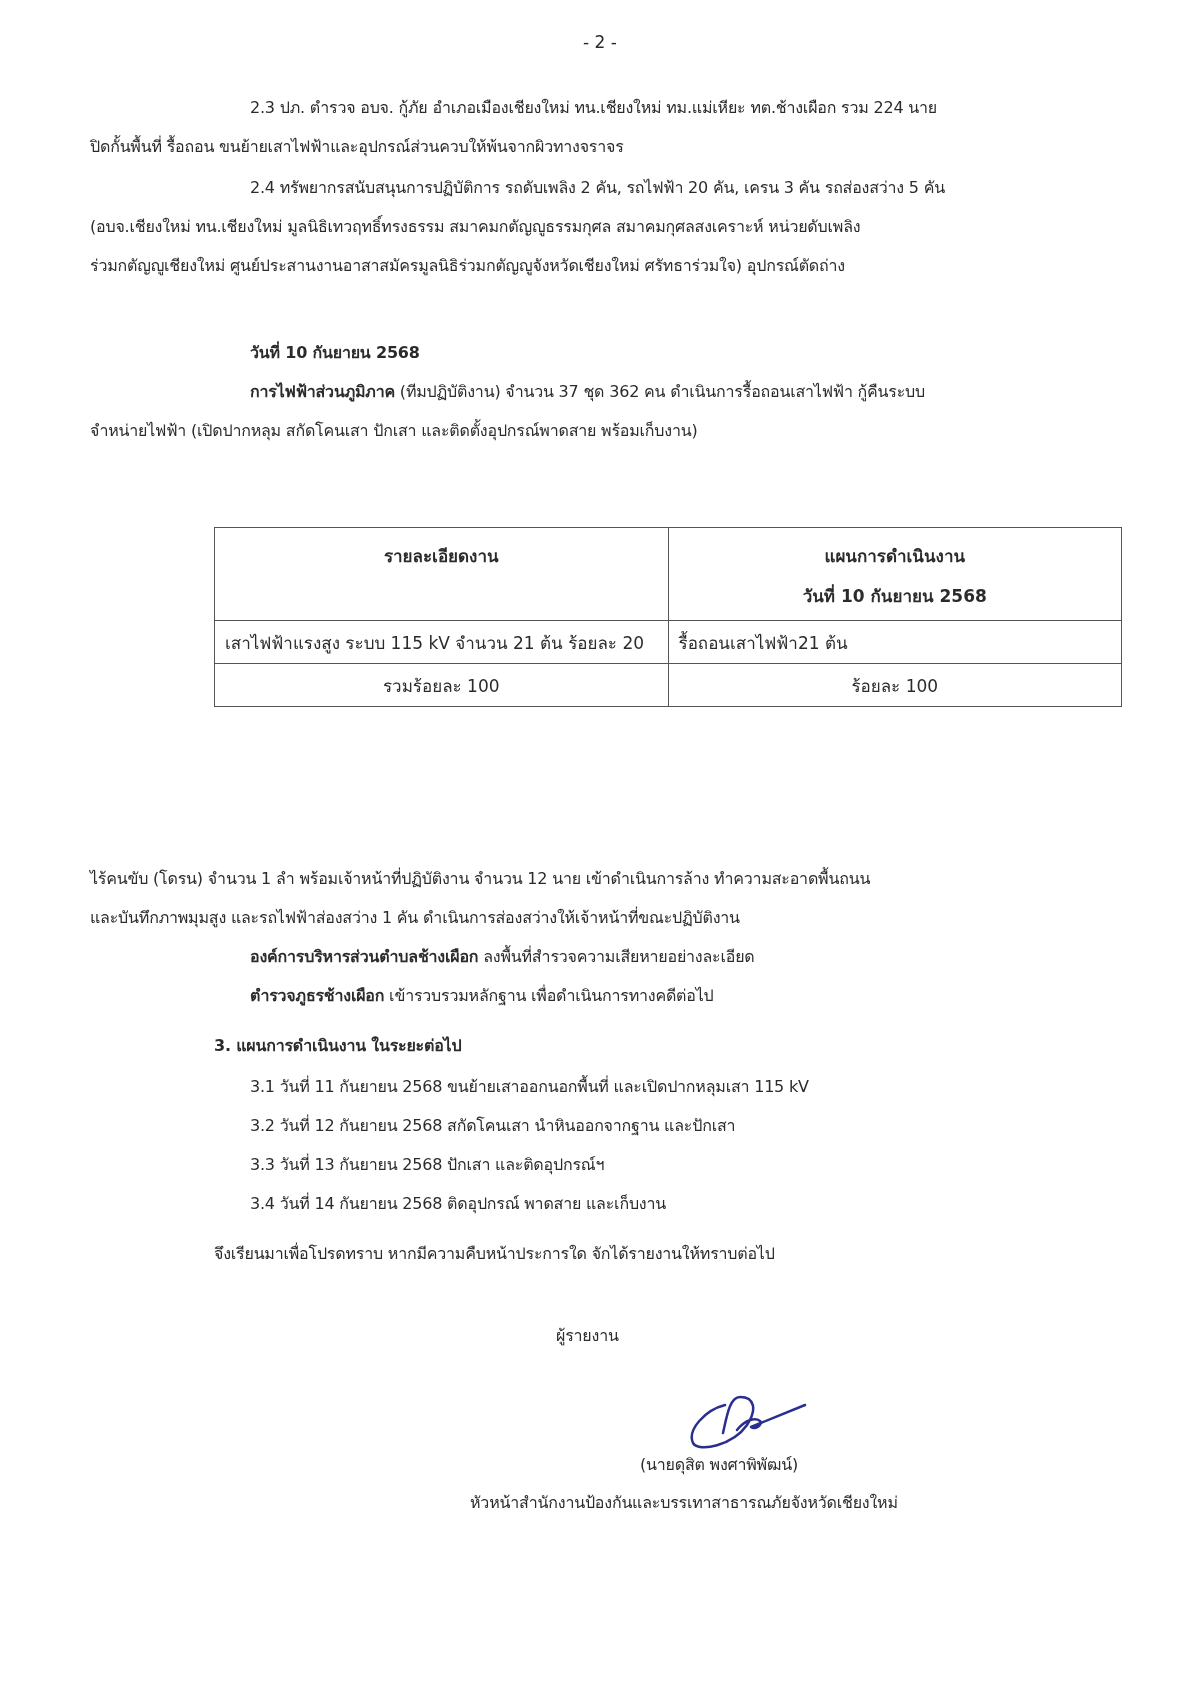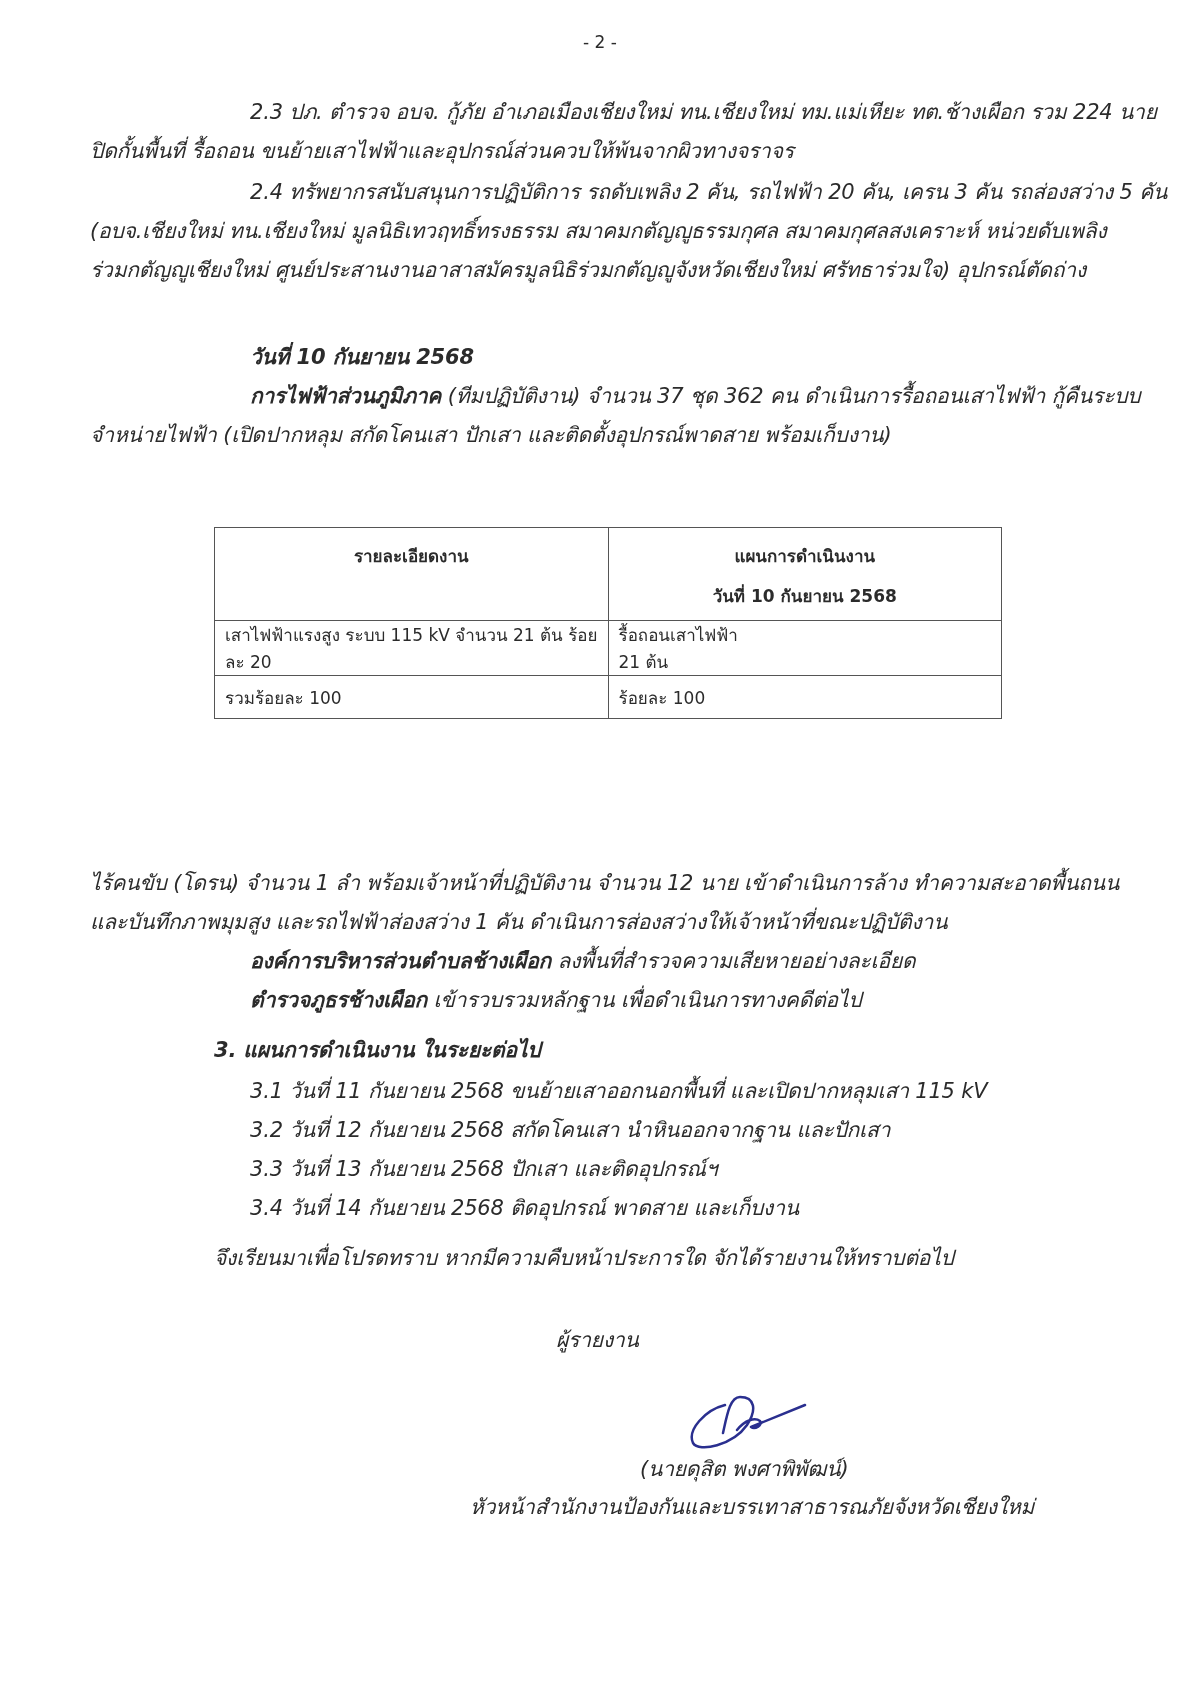--- a/index.html
+++ b/index.html
@@ -1,29 +1,29 @@
 <!DOCTYPE html>
 <html><head>
 <meta charset="utf-8">
 <style>
   html, body { margin: 0; padding: 0; background: #ffffff; }
   body { width: 1200px; height: 1697px; position: relative; overflow: hidden;
          font-family: "DejaVu Sans", "Liberation Sans", sans-serif; color: #2b2b2b; }
   .page { position: absolute; left: 0; top: 0; width: 1200px; height: 1697px; }
   .pnum { position: absolute; top: 32px; left: 0; width: 1200px; text-align: center; font-size: 17px; }
-  .line { position: absolute; font-size: 21px; white-space: nowrap; letter-spacing: -0.2px; font-style: italic; }
+  .line { position: absolute; font-size: 16px; white-space: nowrap; letter-spacing: -0.2px; }
   .bold { font-weight: bold; }
   .ind1 { left: 250px; }
   .ind0 { left: 90px; }
-  table { position: absolute; left: 214px; top: 527px; width: 788px; border-collapse: collapse;
+  table { position: absolute; left: 214px; top: 527px; width: 908px; border-collapse: collapse;
           font-size: 17px; border-radius: 7px; }
   td, th { border: 1.5px solid #555; padding: 0 10px; height: 42px; vertical-align: middle; }
   th { font-weight: bold; height: 84px; vertical-align: top; padding-top: 8px; line-height: 40px; }
-  .c { text-align: left; }
-  .plan { display: flex; justify-content: space-between; flex-direction: column; }
+  .c { text-align: center; }
+  .plan { display: flex; justify-content: flex-start; }
   .sig { position: absolute; left: 685px; top: 1385px; }
 </style>
 </head>
 <body>
 
 <div class="page">
   <div class="pnum">- 2 -</div>
 
   <div class="line ind1" style="top:95px">2.3 ปภ. ตำรวจ อบจ. กู้ภัย อำเภอเมืองเชียงใหม่ ทน.เชียงใหม่ ทม.แม่เหียะ ทต.ช้างเผือก รวม 224 นาย</div>
   <div class="line ind0" style="top:134px">ปิดกั้นพื้นที่ รื้อถอน ขนย้ายเสาไฟฟ้าและอุปกรณ์ส่วนควบให้พ้นจากผิวทางจราจร</div>

